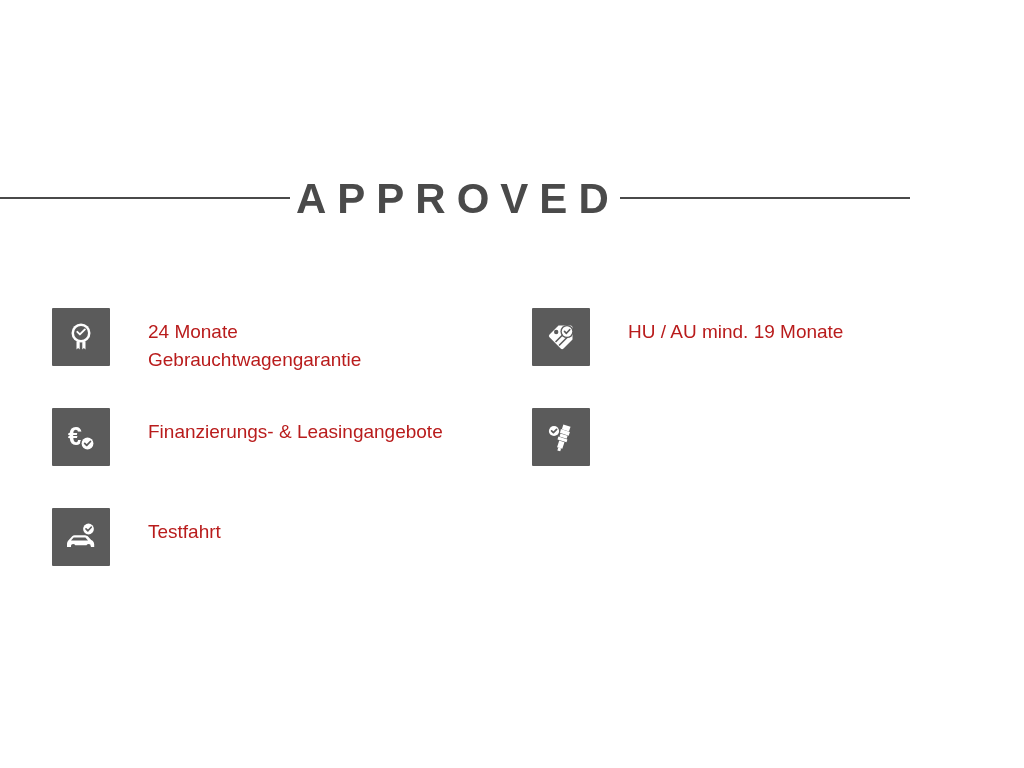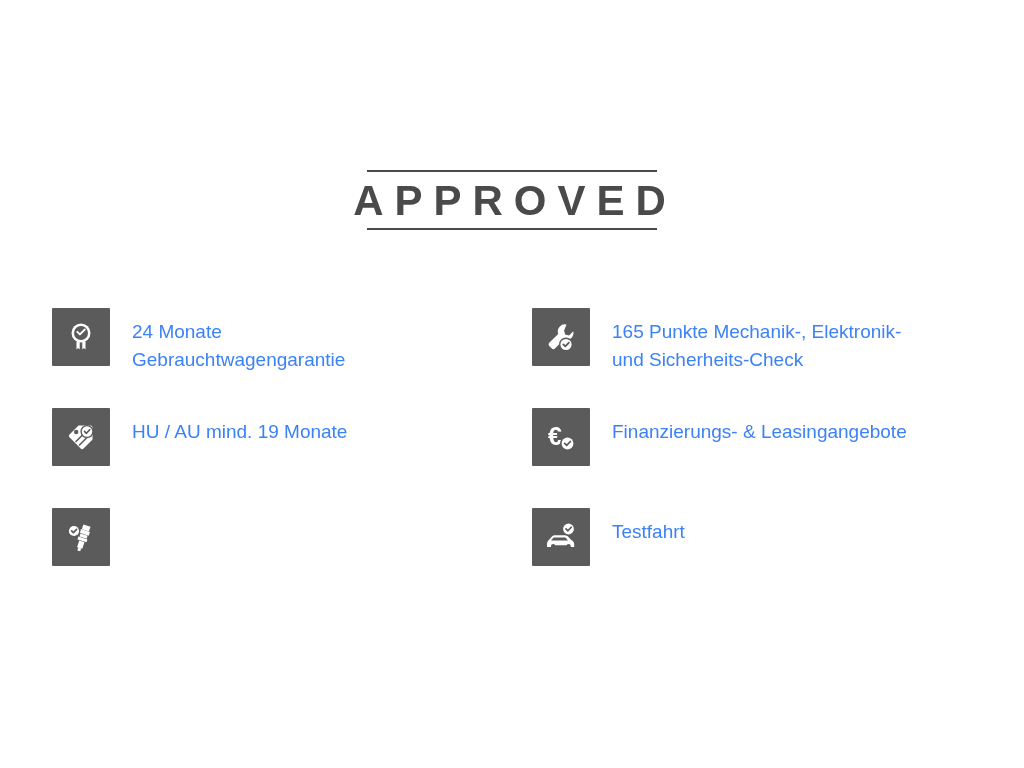--- a/index.html
+++ b/index.html
@@ -21,21 +21,21 @@
     box-sizing: border-box;
   }
 
   
   .title-block {
     position: absolute;
     left: 0;
     right: 0;
     top: 170px;
     display: flex;
-    flex-direction: column;
+    flex-direction: row;
     align-items: center;
     text-align: right;
   }
   .title-rule {
     width: 290px;
     height: 2px;
     background: #4a4a4a;
   }
   .title-text {
     font-size: 42px;
@@ -70,24 +70,24 @@
     flex: 0 0 58px;
     display: flex;
     align-items: center;
     justify-content: center;
     border-radius: 1px;
   }
   .icon-box svg {
     display: block;
   }
   .feature-label {
-    margin-left: 22px;
+    margin-left: 38px;
     font-size: 19px;
     line-height: 28px;
-    color: #3b82f6;
+    color: #b91c1c;
     max-width: 370px;
     padding-top: 10px;
     white-space: pre-line;
     font-family: "Liberation Sans", sans-serif;
   }
   .col-right .feature-label {
     max-width: 380px;
   }
 </style>
 </head>
@@ -110,32 +110,20 @@
           <circle cx="17" cy="13" r="7" fill="#5b5b5b"></circle>
           <path d="M13.3 11.8l2.6 2.6 5-5" stroke="#ffffff" stroke-width="1.9" fill="none" stroke-linecap="round" stroke-linejoin="round"></path>
           <path d="M12.5 21.5h3.2v8l-1.6-1.6-1.6 1.6z" fill="#ffffff"></path>
           <path d="M18.3 21.5h3.2v8l-1.6-1.6-1.6 1.6z" fill="#ffffff"></path>
         </svg>
       </div>
       <div class="feature-label">24 Monate
 Gebrauchtwagengarantie</div>
     </div>
 
-    <div class="feature col-right">
-      <div class="icon-box">
-        <svg width="36" height="36" viewBox="0 0 36 36" fill="none">
-          <path d="M23.5 5.5a7.2 7.2 0 0 0-8.3 9.4L6.5 23.6a2.6 2.6 0 0 0 0 3.7l2 2a2.6 2.6 0 0 0 3.7 0l8.7-8.7a7.2 7.2 0 0 0 9.4-8.3l-4.2 4.2-4-1-1-4z" fill="#ffffff"></path>
-          <circle cx="23" cy="25.5" r="7" fill="#5b5b5b"></circle>
-          <circle cx="23" cy="25.5" r="5.6" fill="#ffffff"></circle>
-          <path d="M20.3 25.4l2 2 3.6-3.8" stroke="#5b5b5b" stroke-width="1.8" fill="none" stroke-linecap="round" stroke-linejoin="round"></path>
-        </svg>
-      </div>
-      <div class="feature-label">165 Punkte Mechanik-, Elektronik-
-und Sicherheits-Check</div>
-    </div>
 
     <div class="feature col-left">
       <div class="icon-box">
         <svg width="36" height="36" viewBox="0 0 36 36" fill="none">
           <path d="M6.5 15.5L15.5 6.5h12a2 2 0 0 1 2 2v12l-9 9a2 2 0 0 1-2.8 0L6.5 18.3a2 2 0 0 1 0-2.8z" fill="#ffffff"></path>
           <circle cx="13.2" cy="13" r="2.2" fill="#5b5b5b"></circle>
           <path d="M13 22.5l7.5-7.5" stroke="#5b5b5b" stroke-width="1.6" stroke-linecap="round"></path>
           <path d="M16.5 26l7.5-7.5" stroke="#5b5b5b" stroke-width="1.6" stroke-linecap="round"></path>
           <circle cx="24" cy="12.5" r="6.6" fill="#5b5b5b"></circle>
           <circle cx="24" cy="12.5" r="5.2" fill="#ffffff"></circle>

